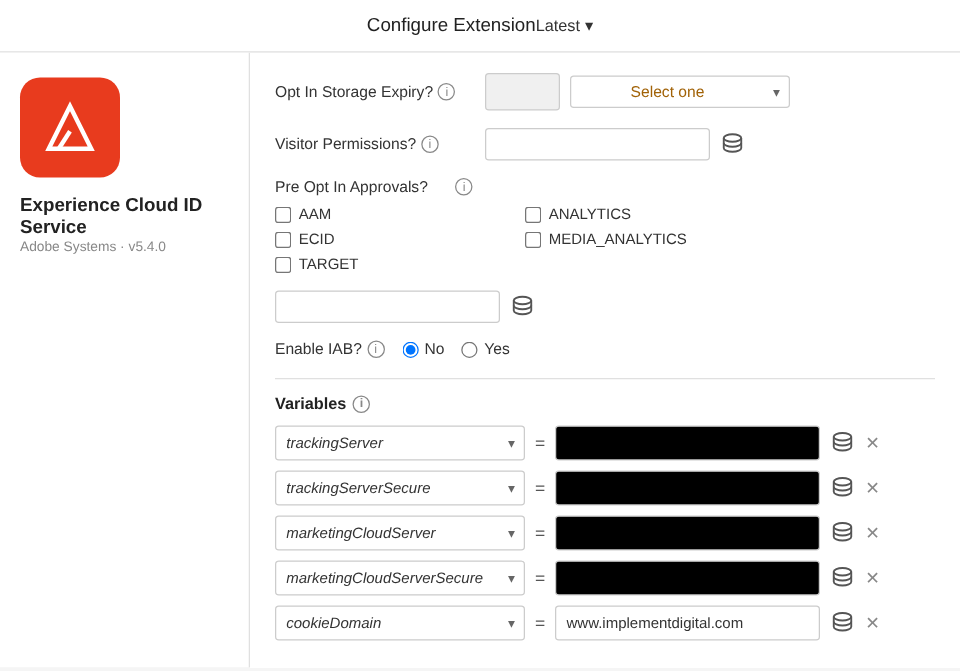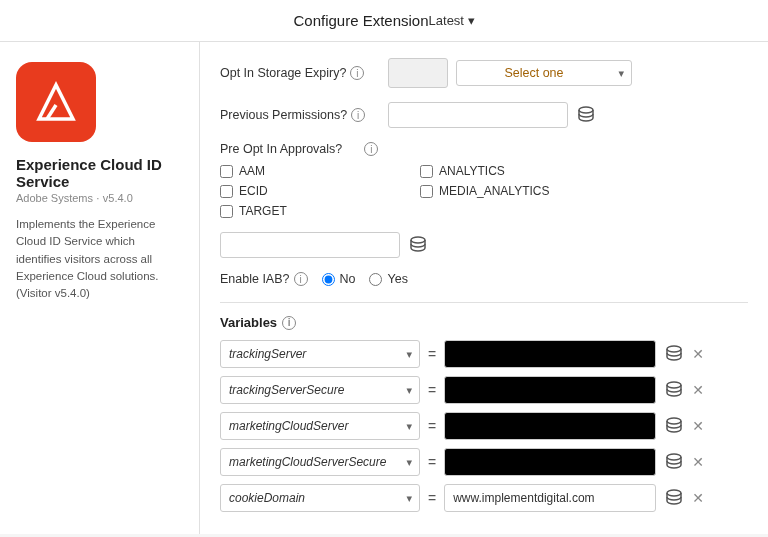--- a/index.html
+++ b/index.html
@@ -321,21 +321,20 @@
 
   <div class="sidebar">
     <div class="sidebar-logo">
       <svg viewBox="0 0 50 50" fill="none" xmlns="http://www.w3.org/2000/svg">
         <polygon points="8,42 25,8 42,42" fill="none" stroke="white" stroke-width="3.5"></polygon>
         <line x1="25" y1="28" x2="16" y2="42" stroke="white" stroke-width="3.5"></line>
       </svg>
     </div>
     <div class="sidebar-app-name">Experience Cloud ID Service</div>
     <div class="sidebar-meta">Adobe Systems · v5.4.0</div>
-    <div class="sidebar-description">Implements the Experience Cloud ID Service which identifies visitors across all Experience Cloud solutions. (Visitor v5.4.0)</div>
   </div>
 
   <div class="content-panel">
 
     <div class="form-row">
       <span class="form-label">
         <span>Opt In Storage Expiry?</span>
         <span class="info-icon">i</span>
       </span>
       <div class="disabled-input"></div>
@@ -344,21 +343,21 @@
           <option value="" disabled="" selected="">Select one</option>
           <option value="session">Session</option>
           <option value="forever">Forever</option>
         </select>
         <span class="select-chevron">▾</span>
       </div>
     </div>
 
     <div class="form-row">
       <span class="form-label">
-        <span>Previous Permissions?</span>
+        <span>Visitor Permissions?</span>
         <span class="info-icon">i</span>
       </span>
       <input type="text" class="text-input" style="width: 180px;">
       <div class="db-icon">
         <svg viewBox="0 0 20 20" fill="none" xmlns="http://www.w3.org/2000/svg">
           <ellipse cx="10" cy="5" rx="7" ry="3" stroke="#555" stroke-width="1.5"></ellipse>
           <path d="M3 5v4c0 1.66 3.13 3 7 3s7-1.34 7-3V5" stroke="#555" stroke-width="1.5"></path>
           <path d="M3 9v4c0 1.66 3.13 3 7 3s7-1.34 7-3V9" stroke="#555" stroke-width="1.5"></path>
         </svg>
       </div>

